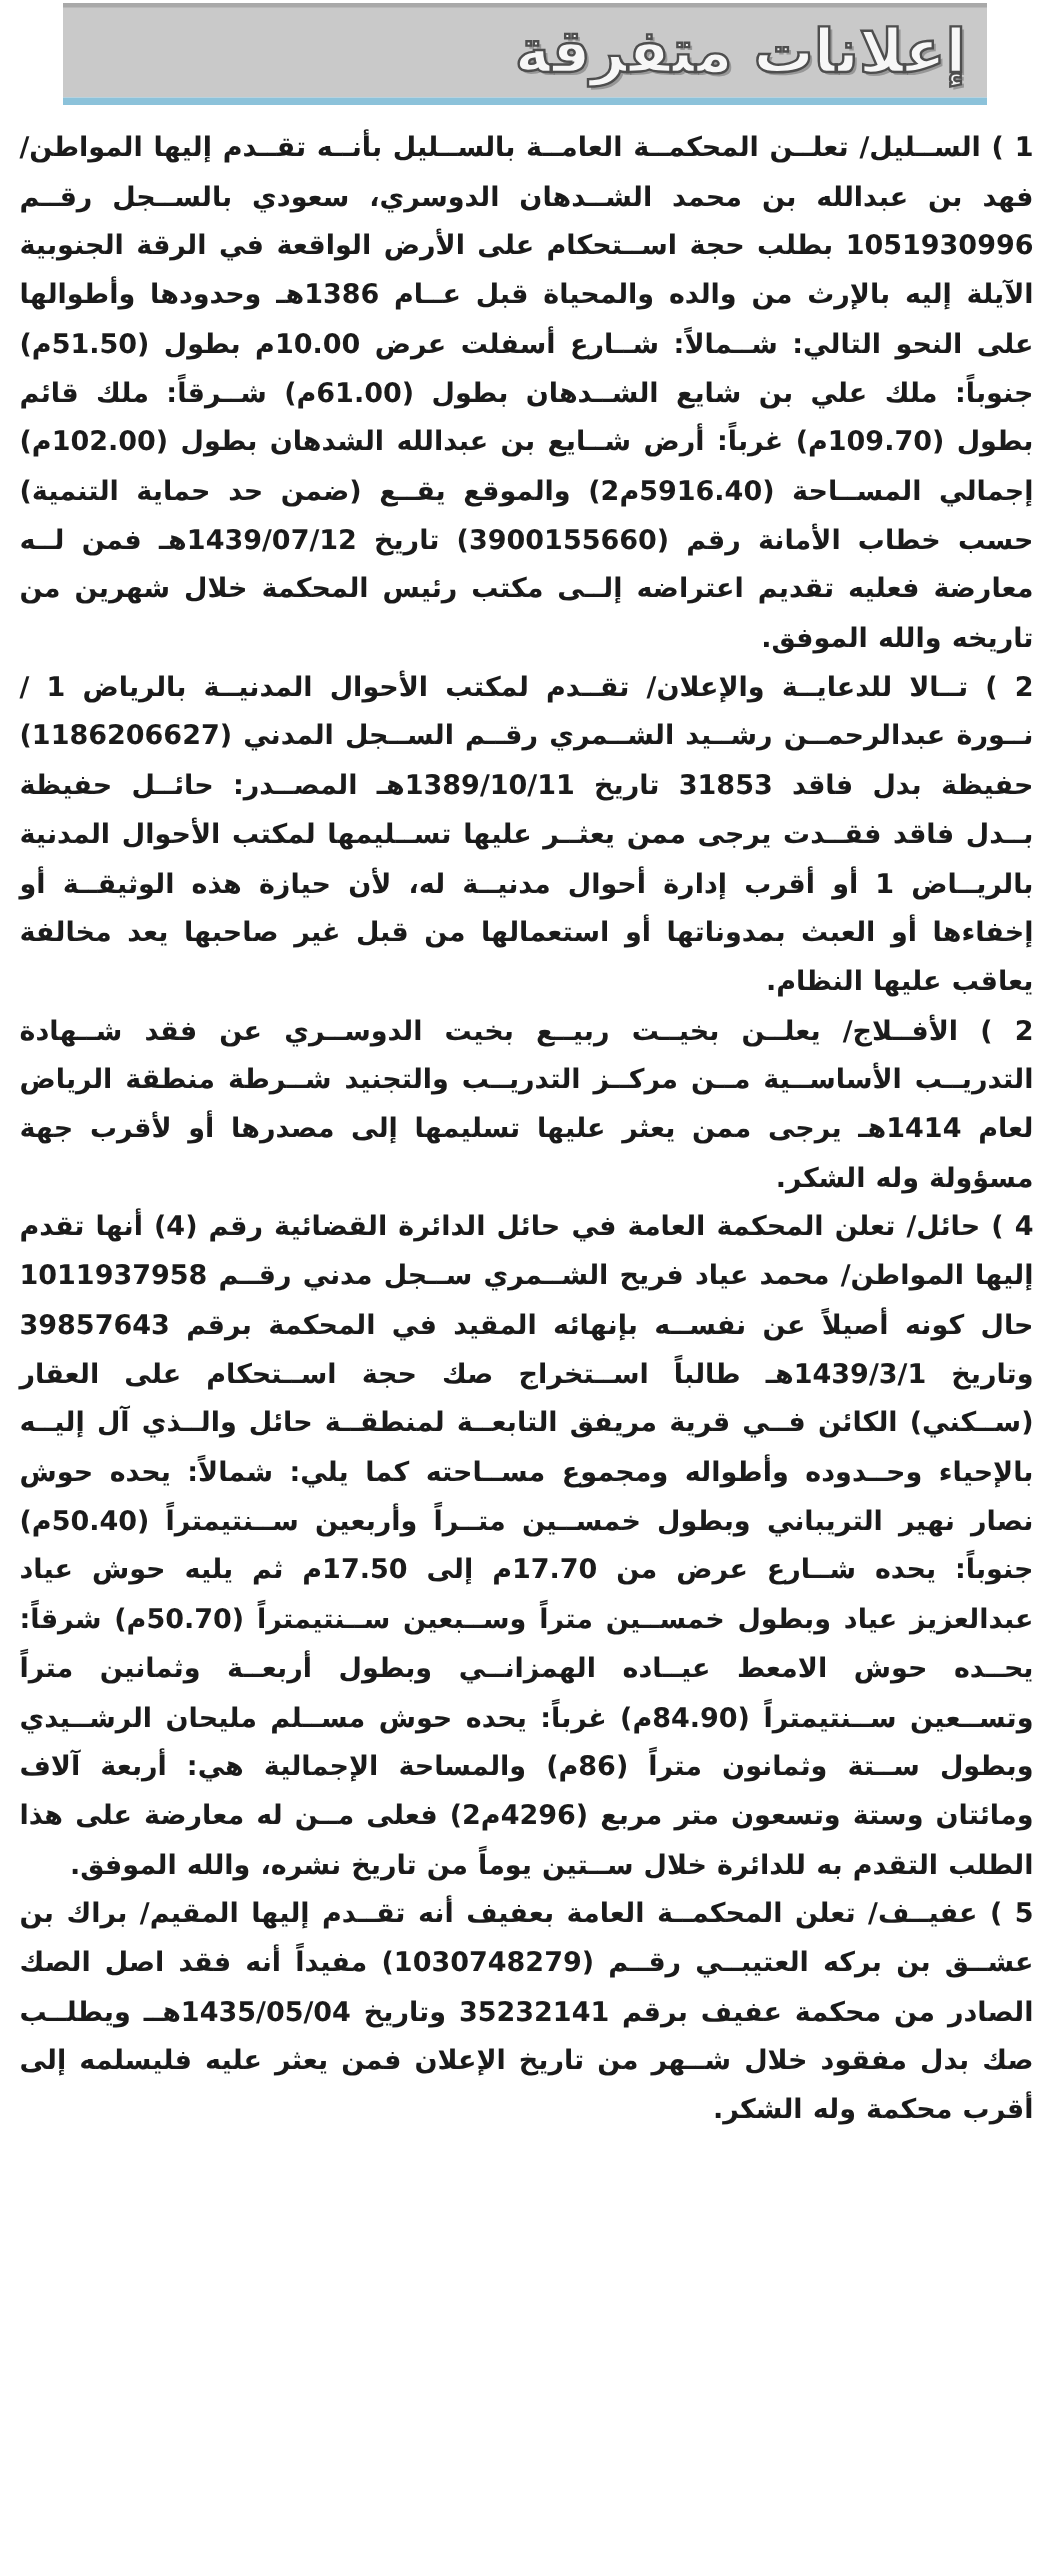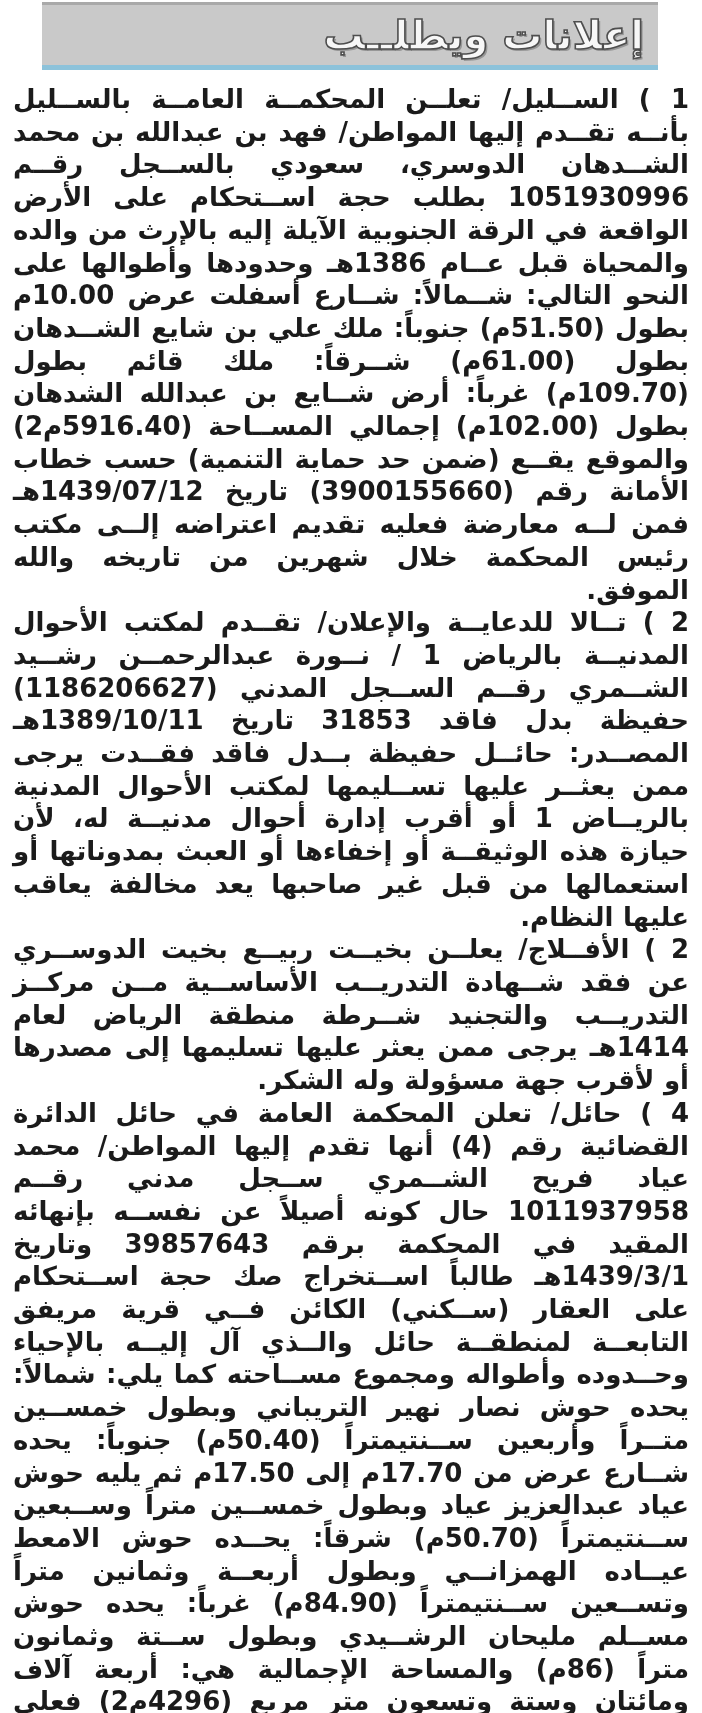--- a/index.html
+++ b/index.html
@@ -40,36 +40,36 @@
     margin: 0 44px 0 42px;
     height: 5px;
     background: var(--underline, #8cc2da);
   }
   .body-text {
     padding: 13px 13px 0 13px;
     direction: rtl;
   }
   .ad {
     margin: 0;
-    font-size: 26px;
+    font-size: 18px;
     font-weight: bold;
     color: var(--ink, #1b1b1b);
     line-height: 32.7px;
     text-align: justify;
     text-align-last: right;
     word-spacing: 0.5px;
   }
 </style>
 </head>
 <body>
 
 <div class="page">
 
   <div class="banner">
-    <span class="banner-title">إعلانات ويطلــب</span>
+    <span class="banner-title">إعلانات متفرقة</span>
   </div>
   <div class="banner-underline"></div>
 
   <div class="body-text">
     <p class="ad">1 ) الســليل/ تعلــن المحكمــة العامــة بالســليل بأنــه تقــدم إليها المواطن/ فهد بن عبدالله بن محمد الشــدهان الدوسري، سعودي بالســجل رقــم 1051930996 بطلب حجة اســتحكام على الأرض الواقعة في الرقة الجنوبية الآيلة إليه بالإرث من والده والمحياة قبل عــام 1386هـ وحدودها وأطوالها على النحو التالي: شــمالاً: شــارع أسفلت عرض 10.00م بطول (51.50م) جنوباً: ملك علي بن شايع الشــدهان بطول (61.00م) شــرقاً: ملك قائم بطول (109.70م) غرباً: أرض شــايع بن عبدالله الشدهان بطول (102.00م) إجمالي المســاحة (5916.40م2) والموقع يقــع (ضمن حد حماية التنمية) حسب خطاب الأمانة رقم (3900155660) تاريخ 1439/07/12هـ فمن لــه معارضة فعليه تقديم اعتراضه إلــى مكتب رئيس المحكمة خلال شهرين من تاريخه والله الموفق.</p>
     <p class="ad">2 ) تــالا للدعايــة والإعلان/ تقــدم لمكتب الأحوال المدنيــة بالرياض 1 / نــورة عبدالرحمــن رشــيد الشــمري رقــم الســجل المدني (1186206627) حفيظة بدل فاقد 31853 تاريخ 1389/10/11هـ المصــدر: حائــل حفيظة بــدل فاقد فقــدت يرجى ممن يعثــر عليها تســليمها لمكتب الأحوال المدنية بالريــاض 1 أو أقرب إدارة أحوال مدنيــة له، لأن حيازة هذه الوثيقــة أو إخفاءها أو العبث بمدوناتها أو استعمالها من قبل غير صاحبها يعد مخالفة يعاقب عليها النظام.</p>
     <p class="ad">2 ) الأفــلاج/ يعلــن بخيــت ربيــع بخيت الدوســري عن فقد شــهادة التدريــب الأساســية مــن مركــز التدريــب والتجنيد شــرطة منطقة الرياض لعام 1414هـ يرجى ممن يعثر عليها تسليمها إلى مصدرها أو لأقرب جهة مسؤولة وله الشكر.</p>
     <p class="ad">4 ) حائل/ تعلن المحكمة العامة في حائل الدائرة القضائية رقم (4) أنها تقدم إليها المواطن/ محمد عياد فريح الشــمري ســجل مدني رقــم 1011937958 حال كونه أصيلاً عن نفســه بإنهائه المقيد في المحكمة برقم 39857643 وتاريخ 1439/3/1هـ طالباً اســتخراج صك حجة اســتحكام على العقار (ســكني) الكائن فــي قرية مريفق التابعــة لمنطقــة حائل والــذي آل إليــه بالإحياء وحــدوده وأطواله ومجموع مســاحته كما يلي: شمالاً: يحده حوش نصار نهير التريباني وبطول خمســين متــراً وأربعين ســنتيمتراً (50.40م) جنوباً: يحده شــارع عرض من 17.70م إلى 17.50م ثم يليه حوش عياد عبدالعزيز عياد وبطول خمســين متراً وســبعين ســنتيمتراً (50.70م) شرقاً: يحــده حوش الامعط عيــاده الهمزانــي وبطول أربعــة وثمانين متراً وتســعين ســنتيمتراً (84.90م) غرباً: يحده حوش مســلم مليحان الرشــيدي وبطول ســتة وثمانون متراً (86م) والمساحة الإجمالية هي: أربعة آلاف ومائتان وستة وتسعون متر مربع (4296م2) فعلى مــن له معارضة على هذا الطلب التقدم به للدائرة خلال ســتين يوماً من تاريخ نشره، والله الموفق.</p>
     <p class="ad">5 ) عفيــف/ تعلن المحكمــة العامة بعفيف أنه تقــدم إليها المقيم/ براك بن عشــق بن بركه العتيبــي رقــم (1030748279) مفيداً أنه فقد اصل الصك الصادر من محكمة عفيف برقم 35232141 وتاريخ 1435/05/04هــ ويطلــب صك بدل مفقود خلال شــهر من تاريخ الإعلان فمن يعثر عليه فليسلمه إلى أقرب محكمة وله الشكر.</p>
 

